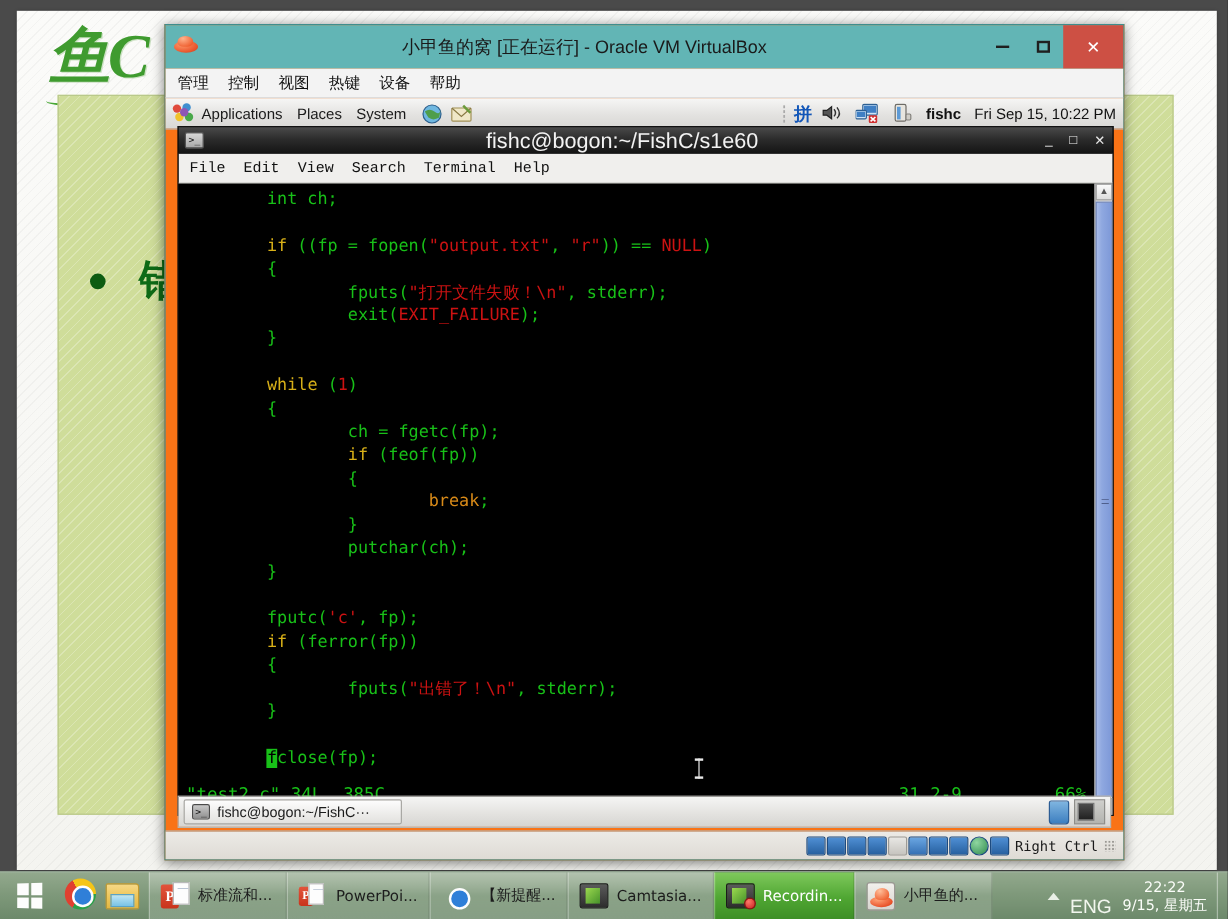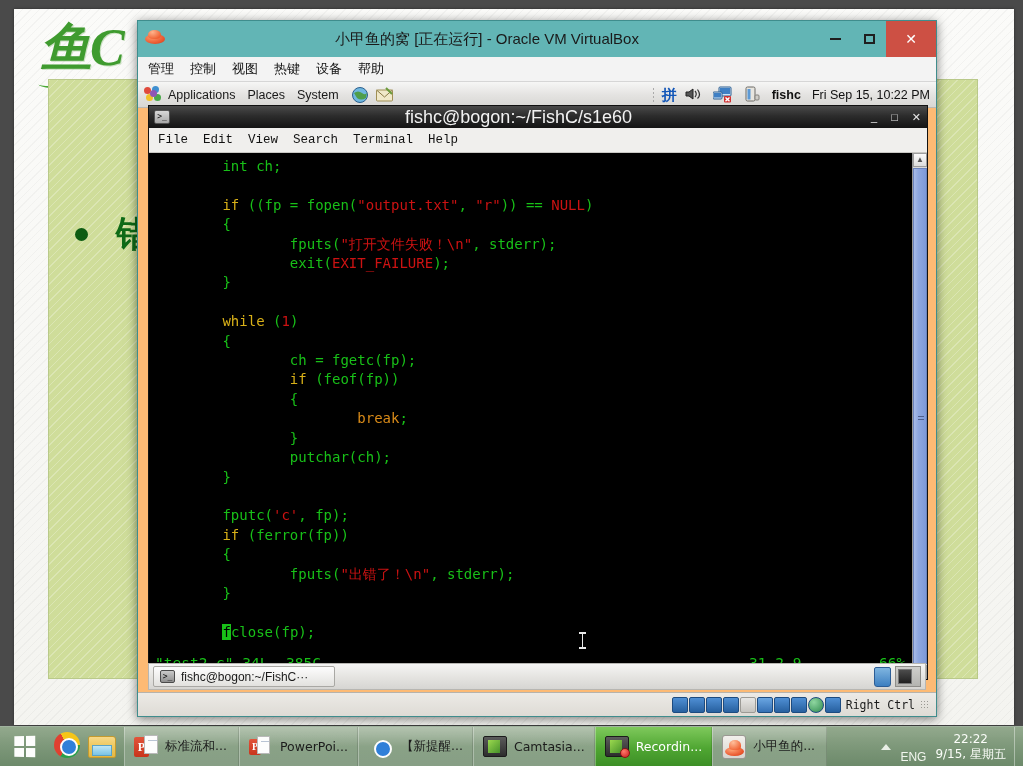--- a/index.html
+++ b/index.html
@@ -65,21 +65,21 @@
     width: 13px; height: 13px; border-radius: 50%; background: #0d5c12;
   }
   #bullet-text {
     font-size: 36px; font-weight: bold; color: #0e6b17;
     font-family: "DejaVu Sans", sans-serif;
   }
 
   
   #vbox-window {
     position: absolute; left: 137px; top: 20px; width: 800px; height: 697px;
-    background: #fdba74;
+    background: #f97316;
     border: 1px solid #3f8d8d;
     box-shadow: 0 2px 10px rgba(0,0,0,0.5);
   }
   #vbox-titlebar {
     position: relative; height: 36px; background: #62b5b5;
     display: flex; align-items: center;
   }
   #vbox-app-icon {
     position: absolute; left: 6px; top: 6px; width: 22px; height: 22px;
   }
@@ -407,21 +407,21 @@
     background: radial-gradient(ellipse at 35% 25%, #ffbf9b 0%, #ef6132 80%);
     border-radius: 50% 50% 35% 35%;
   }
   #tray {
     display: flex; align-items: center; gap: 9px; padding: 0 8px 0 10px;
   }
   #tray-up {
     width: 0; height: 0; border-left: 5px solid transparent;
     border-right: 5px solid transparent; border-bottom: 6px solid #e9efe6;
   }
-  #tray-lang { font-size: 12px; color: #f2f6ef; margin-top: 20px; }
+  #tray-lang { font-size: 16px; color: #f2f6ef; margin-top: 20px; }
   #tray-clock {
     text-align: center; color: #fbfdf9; font-size: 12px; line-height: 15px;
     font-family: "DejaVu Sans", sans-serif;
   }
   #showdesktop {
     width: 9px; height: 40px; border-left: 1px solid rgba(255,255,255,0.4);
   }
 
   
   #mouse-cursor {

